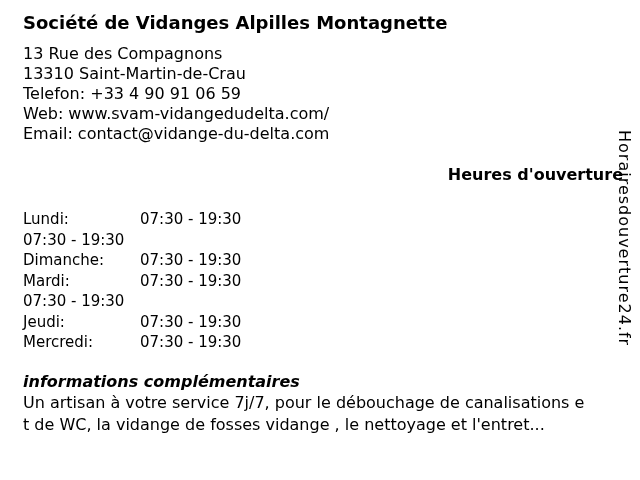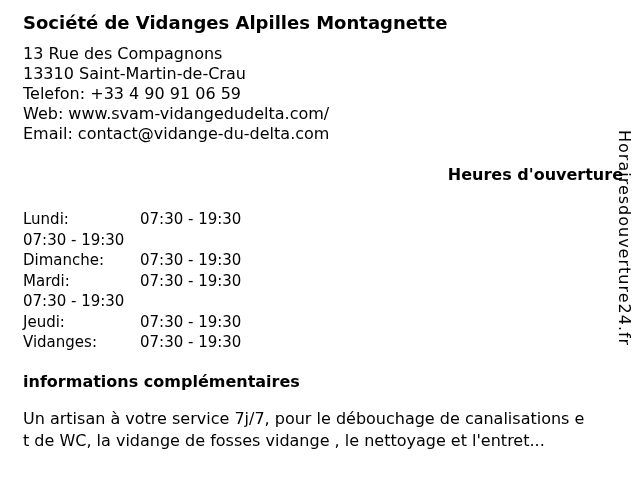--- a/index.html
+++ b/index.html
@@ -63,23 +63,24 @@
   }
   .hours-day {
     width: 117px;
     flex: 0 0 117px;
   }
   .hours-time {
     white-space: nowrap;
   }
   .info-heading {
     margin-top: 18px;
+    font-style: italic;
   }
   .info-paragraph {
-    margin-top: 16px;
+    margin-top: 0;
     font-size: 16px;
     line-height: 22px;
   }
   .info-line {
     white-space: nowrap;
   }
   .branding-vertical {
     position: absolute;
     top: 130px;
     right: 6px;
@@ -125,21 +126,21 @@
         <span class="hours-time">07:30 - 19:30</span>
       </div>
       <div class="hours-row">
         <span class="hours-time">07:30 - 19:30</span>
       </div>
       <div class="hours-row">
         <span class="hours-day">Jeudi:</span>
         <span class="hours-time">07:30 - 19:30</span>
       </div>
       <div class="hours-row">
-        <span class="hours-day">Vidanges:</span>
+        <span class="hours-day">Mercredi:</span>
         <span class="hours-time">07:30 - 19:30</span>
       </div>
     </div>
 
     <h2 class="section-heading info-heading">informations complémentaires</h2>
 
     <div class="info-paragraph">
       <div class="info-line">Un artisan à votre service 7j/7, pour le débouchage de canalisations e</div>
       <div class="info-line">t de WC, la vidange de fosses vidange , le nettoyage et l'entret...</div>
     </div>

